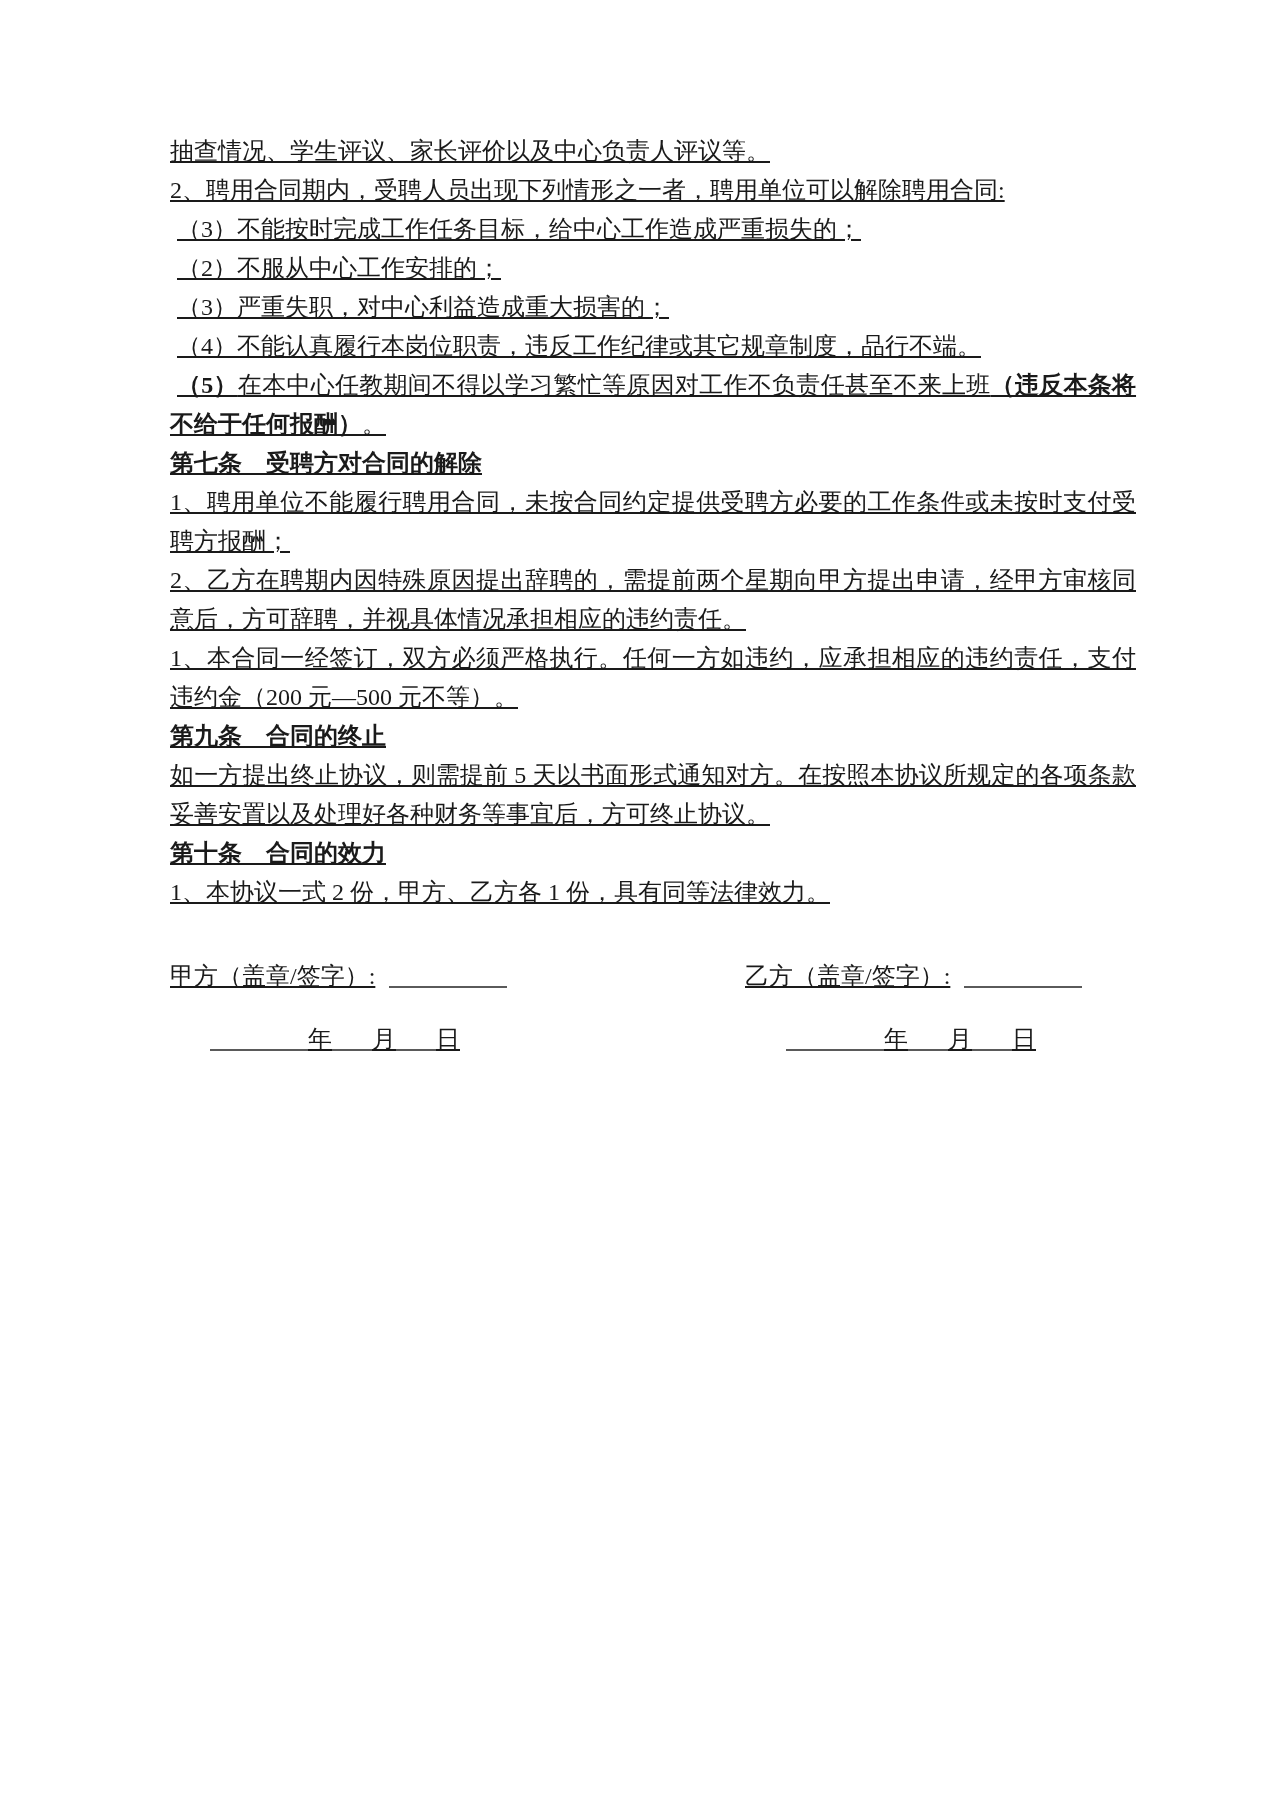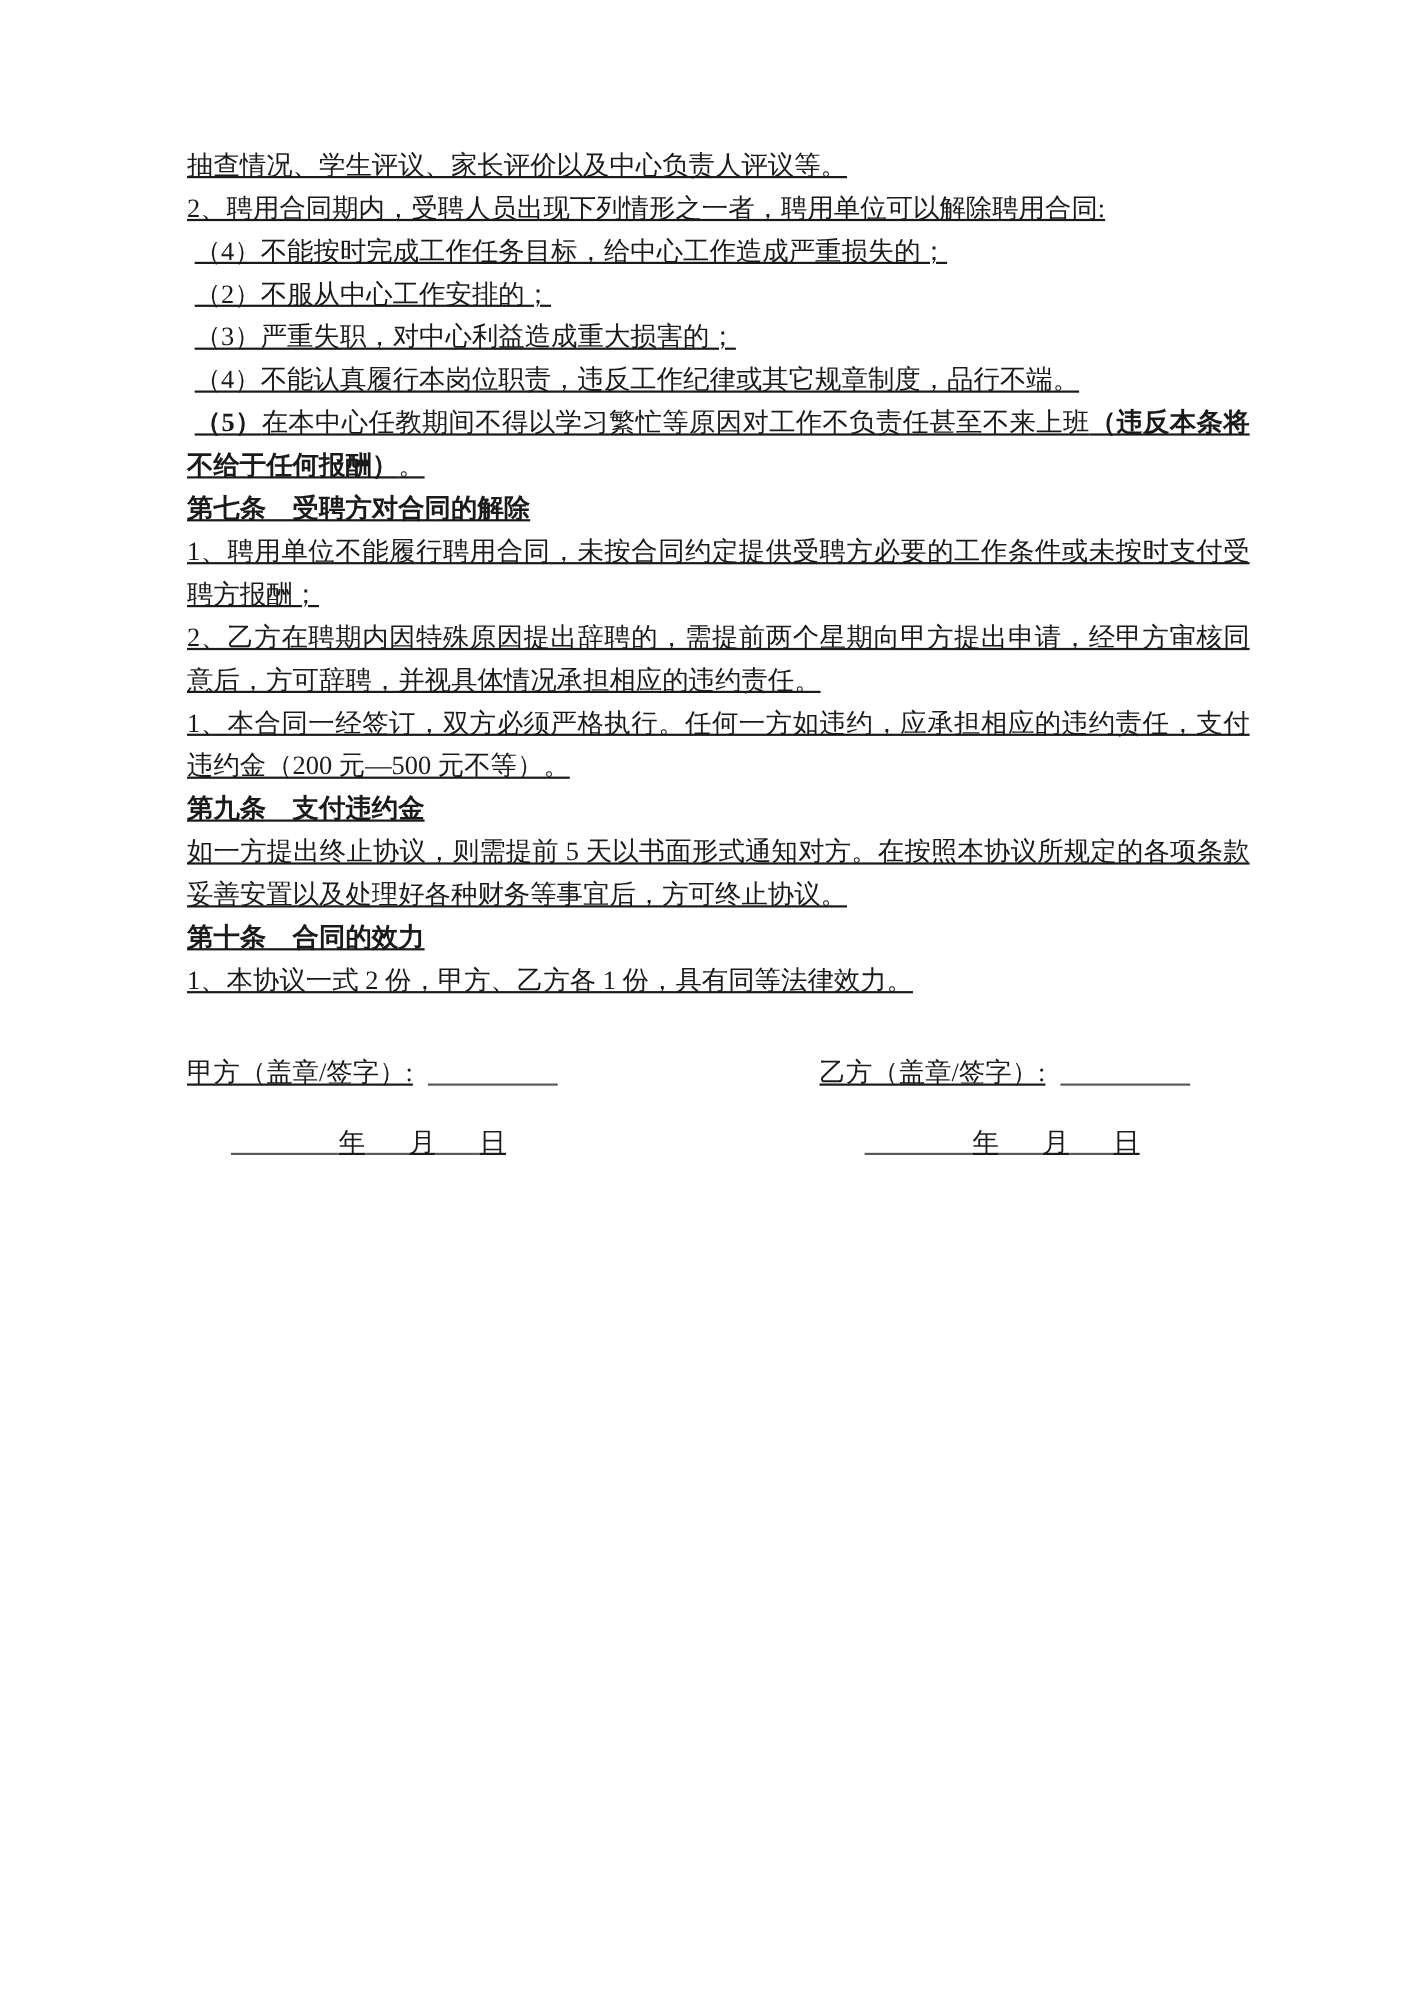--- a/index.html
+++ b/index.html
@@ -57,33 +57,33 @@
 </style>
 </head>
 <body>
 
 <div class="page">
   <div class="content">
 
     <p>抽查情况、学生评议、家长评价以及中心负责人评议等。</p>
 
     <p>2、聘用合同期内，受聘人员出现下列情形之一者，聘用单位可以解除聘用合同:</p>
-    <p class="indent">（4）不能按时完成工作任务目标，给中心工作造成严重损失的；</p>
+    <p class="indent">（3）不能按时完成工作任务目标，给中心工作造成严重损失的；</p>
     <p class="indent">（2）不服从中心工作安排的；</p>
     <p class="indent">（3）严重失职，对中心利益造成重大损害的；</p>
     <p class="indent">（4）不能认真履行本岗位职责，违反工作纪律或其它规章制度，品行不端。</p>
     <p class="indent"><span class="bold">（5）</span><span>在本中心任教期间不得以学习繁忙等原因对工作不负责任甚至不来上班</span><span class="bold">（违反本条将不给于任何报酬）</span><span>。</span></p>
 
     <p class="heading">第七条　受聘方对合同的解除</p>
     <p>1、聘用单位不能履行聘用合同，未按合同约定提供受聘方必要的工作条件或未按时支付受聘方报酬；</p>
     <p>2、乙方在聘期内因特殊原因提出辞聘的，需提前两个星期向甲方提出申请，经甲方审核同意后，方可辞聘，并视具体情况承担相应的违约责任。</p>
 
     <p>1、本合同一经签订，双方必须严格执行。任何一方如违约，应承担相应的违约责任，支付违约金（200 元—500 元不等）。</p>
 
-    <p class="heading">第九条　支付违约金</p>
+    <p class="heading">第九条　合同的终止</p>
     <p>如一方提出终止协议，则需提前 5 天以书面形式通知对方。在按照本协议所规定的各项条款妥善安置以及处理好各种财务等事宜后，方可终止协议。</p>
 
     <p class="heading">第十条　合同的效力</p>
     <p>1、本协议一式 2 份，甲方、乙方各 1 份，具有同等法律效力。</p>
 
     <div class="sig-row">
       <div class="col-a"><span>甲方（盖章/签字）:</span><span class="sig-line"></span></div>
       <div class="col-b"><span>乙方（盖章/签字）:</span><span class="sig-line"></span></div>
     </div>
 

